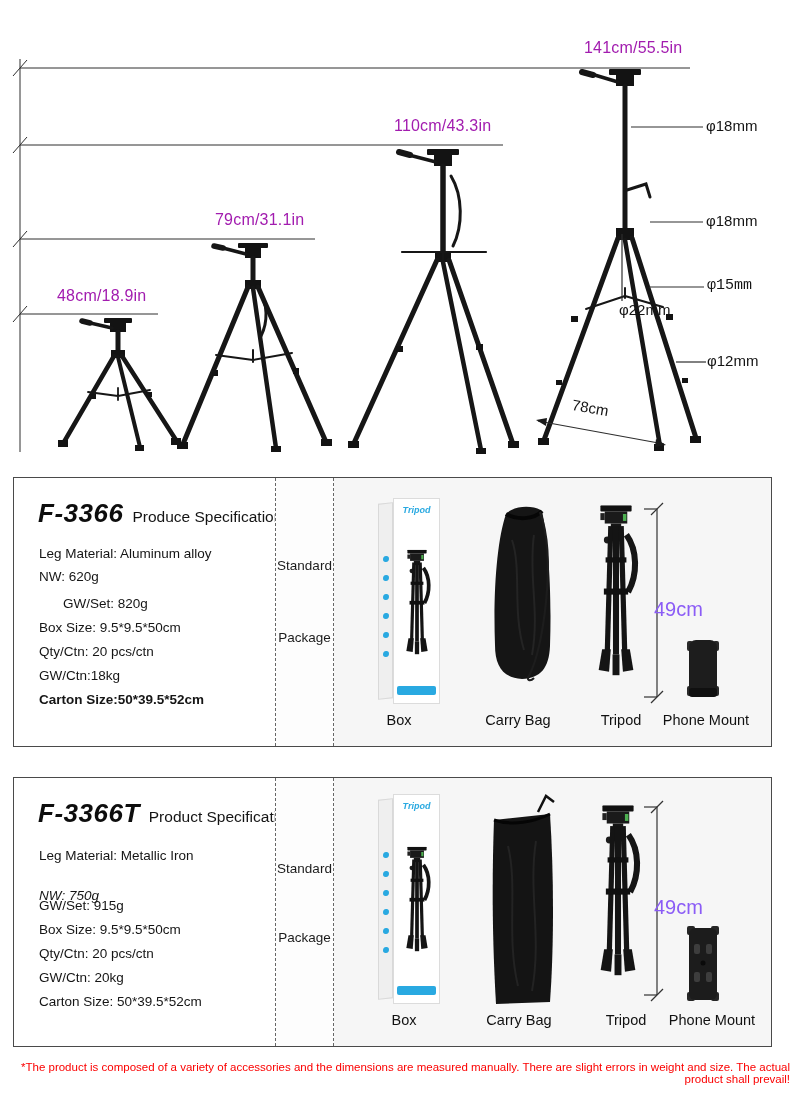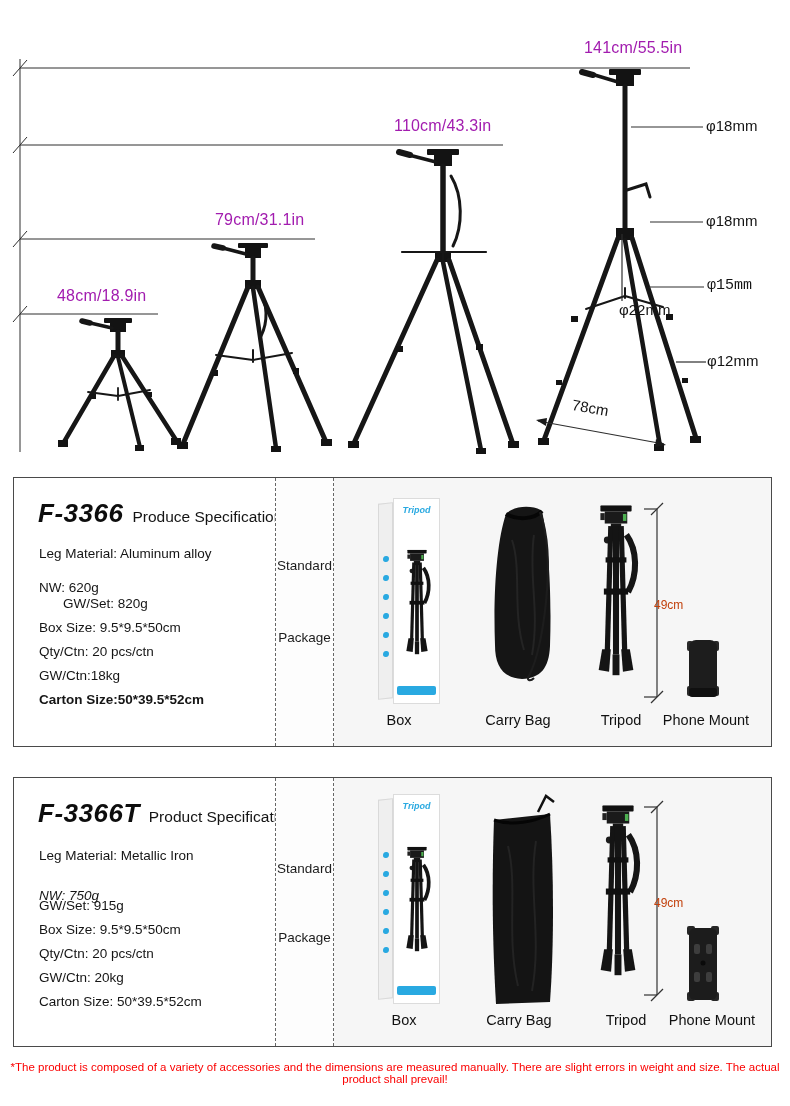--- a/index.html
+++ b/index.html
@@ -15,34 +15,34 @@
   .panel{position:absolute;left:13px;width:757px;height:268px;border:1px solid #4a4a4a;background:#fff;}
   .panel-title{position:absolute;left:24px;top:20px;white-space:nowrap;}
   .model{font-size:26px;font-weight:700;font-style:italic;color:#0d0d0d;letter-spacing:.5px;}
   .spec-title{font-size:15.5px;color:#141414;margin-left:9px;}
   .spec-line{position:absolute;left:25px;font-size:13.5px;color:#151515;white-space:nowrap;}
   .pkg-strip{position:absolute;left:261px;top:0;width:59px;height:100%;background:#fdfdfd;
              border-left:1px dashed #666;border-right:1px dashed #666;box-sizing:border-box;}
   .pkg-word{position:absolute;width:100%;text-align:center;font-size:13.5px;color:#1c1c1c;}
   .img-area{position:absolute;left:320px;top:0;right:0;bottom:0;background:#f6f6f6;}
   .item-label{position:absolute;width:130px;text-align:center;font-size:14.5px;color:#111;top:234px;white-space:nowrap;}
-  .measure-label{position:absolute;font-size:12px;color:#c2410c;white-space:nowrap;}
+  .measure-label{position:absolute;font-size:20px;color:#8b5cf6;white-space:nowrap;}
   
   .boxg{position:absolute;}
   .box-side{position:absolute;left:0;top:5px;width:15px;height:196px;background:#efefef;
             border:1px solid #d9d9d9;box-sizing:border-box;transform:skewY(-6deg);}
   .box-dots{position:absolute;left:4px;top:52px;display:flex;flex-direction:column;gap:13px;}
   .box-dots i{width:6px;height:6px;border-radius:50%;display:block;}
   .box-front{position:absolute;left:15px;top:0;width:47px;height:206px;background:#fff;
              border:1px solid #dcdcdc;box-sizing:border-box;}
   .box-logo{position:absolute;top:6px;left:0;width:100%;text-align:center;font-size:9px;
             font-style:italic;font-weight:700;}
   .box-strip{position:absolute;left:3px;right:3px;bottom:8px;height:9px;border-radius:2px;}
   
-  .footnote{position:absolute;left:0;top:1061px;width:790px;text-align:center;font-size:11.5px;}
+  .footnote{position:absolute;left:0;top:1061px;width:790px;text-align:right;font-size:11.5px;}
 </style>
 </head>
 <body>
 
 <div class="stage">
 
   <div class="top-diagram">
     <svg width="790" height="462" viewBox="0 0 790 462">
 
       <g stroke="#2e2e2e" stroke-width="1" fill="none">
@@ -179,21 +179,21 @@
       <polygon points="36,166 46,166 50,190 38,192" fill="#141414"></polygon>
       <rect x="26" y="172" width="8" height="24" fill="#141414"></rect>
     </symbol>
   </svg>
 
   <section class="panel" style="top:477px;">
     <div class="panel-title">
       <span class="model">F-3366</span><span class="spec-title">Produce Specifications</span>
     </div>
     <div class="spec-line" style="top:68px;">Leg Material: Aluminum alloy</div>
-    <div class="spec-line" style="top:102px;">NW: 620g</div>
+    <div class="spec-line" style="top:91px;">NW: 620g</div>
     <div class="spec-line" style="top:118px;margin-left:24px;">GW/Set: 820g</div>
     <div class="spec-line" style="top:142px;">Box Size: 9.5*9.5*50cm</div>
     <div class="spec-line" style="top:166px;">Qty/Ctn: 20 pcs/ctn</div>
     <div class="spec-line" style="top:190px;text-align:right;">GW/Ctn:18kg</div>
     <div class="spec-line" style="top:214px;font-weight:bold;">Carton Size:50*39.5*52cm</div>
 
     <div class="pkg-strip">
       <div class="pkg-word" style="top:80px;">Standard</div>
       <div class="pkg-word" style="top:152px;">Package</div>
     </div>

